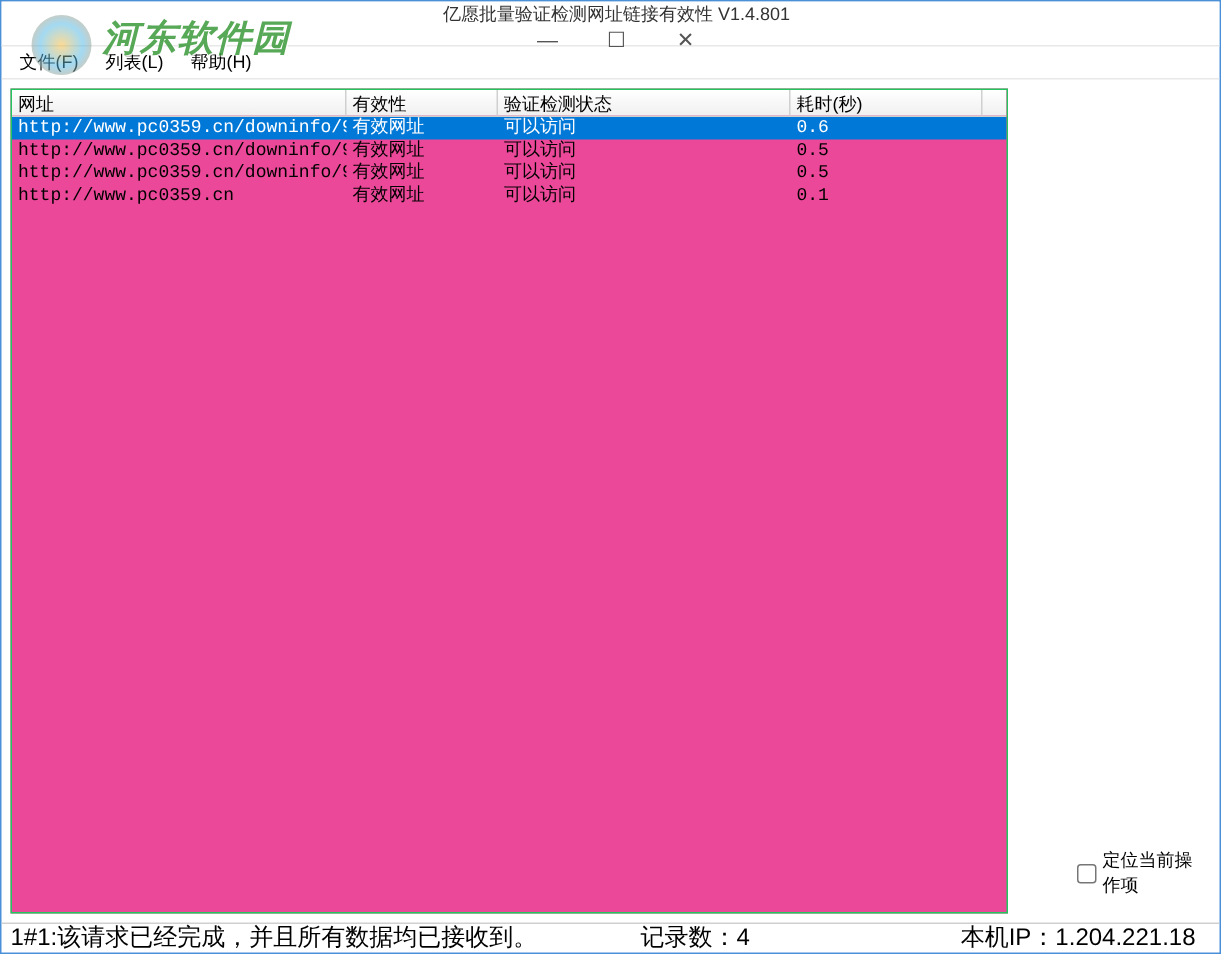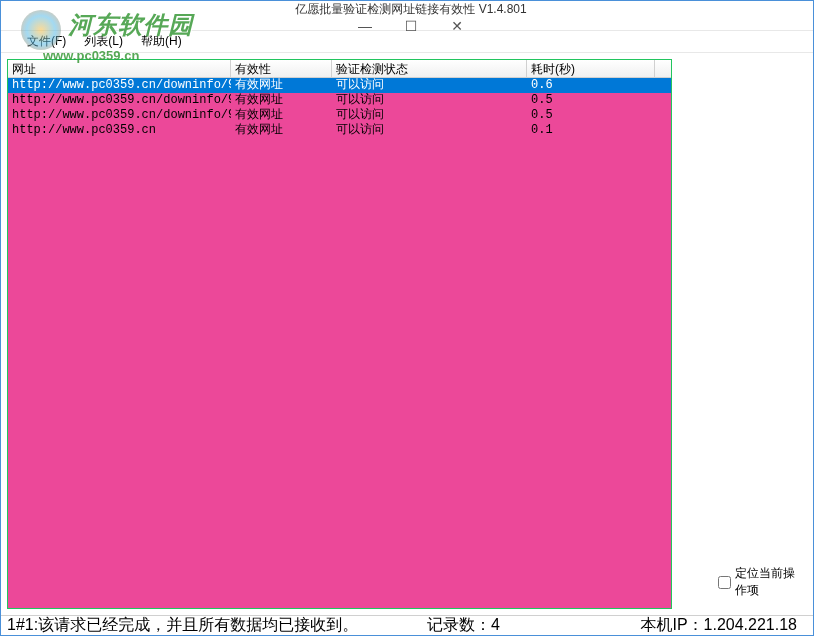--- a/index.html
+++ b/index.html
@@ -72,21 +72,21 @@
       justify-content: center;
       font-size: 14px;
       color: #555;
       cursor: pointer;
     }
     .win-btn.close { width: 46px; }
     .menubar {
       height: 22px;
       display: flex;
       align-items: center;
-      padding: 0 18px;
+      padding: 0 4px;
       gap: 2px;
       border-bottom: 1px solid #e8e8e8;
     }
     .menu-item {
       padding: 2px 8px;
       cursor: pointer;
     }
     .main-area {
       display: flex;
       height: calc(100% - 30px - 22px - 20px);
@@ -183,21 +183,20 @@
     .status-right { width: 180px; text-align: right; padding-right: 10px; }
   </style>
 </head>
 <body>
 
 <div class="watermark">
   <div>
     <span class="watermark-logo"></span>
     <span class="watermark-text">河东软件园</span>
   </div>
-  <div class="watermark-url">www.pc0359.cn</div>
 </div>
 
 <div class="titlebar">
   <div class="titlebar-icon"></div>
   <div class="titlebar-text">亿愿批量验证检测网址链接有效性 V1.4.801</div>
   <div class="win-controls">
     <div class="win-btn">—</div>
     <div class="win-btn">☐</div>
     <div class="win-btn close">✕</div>
   </div>

